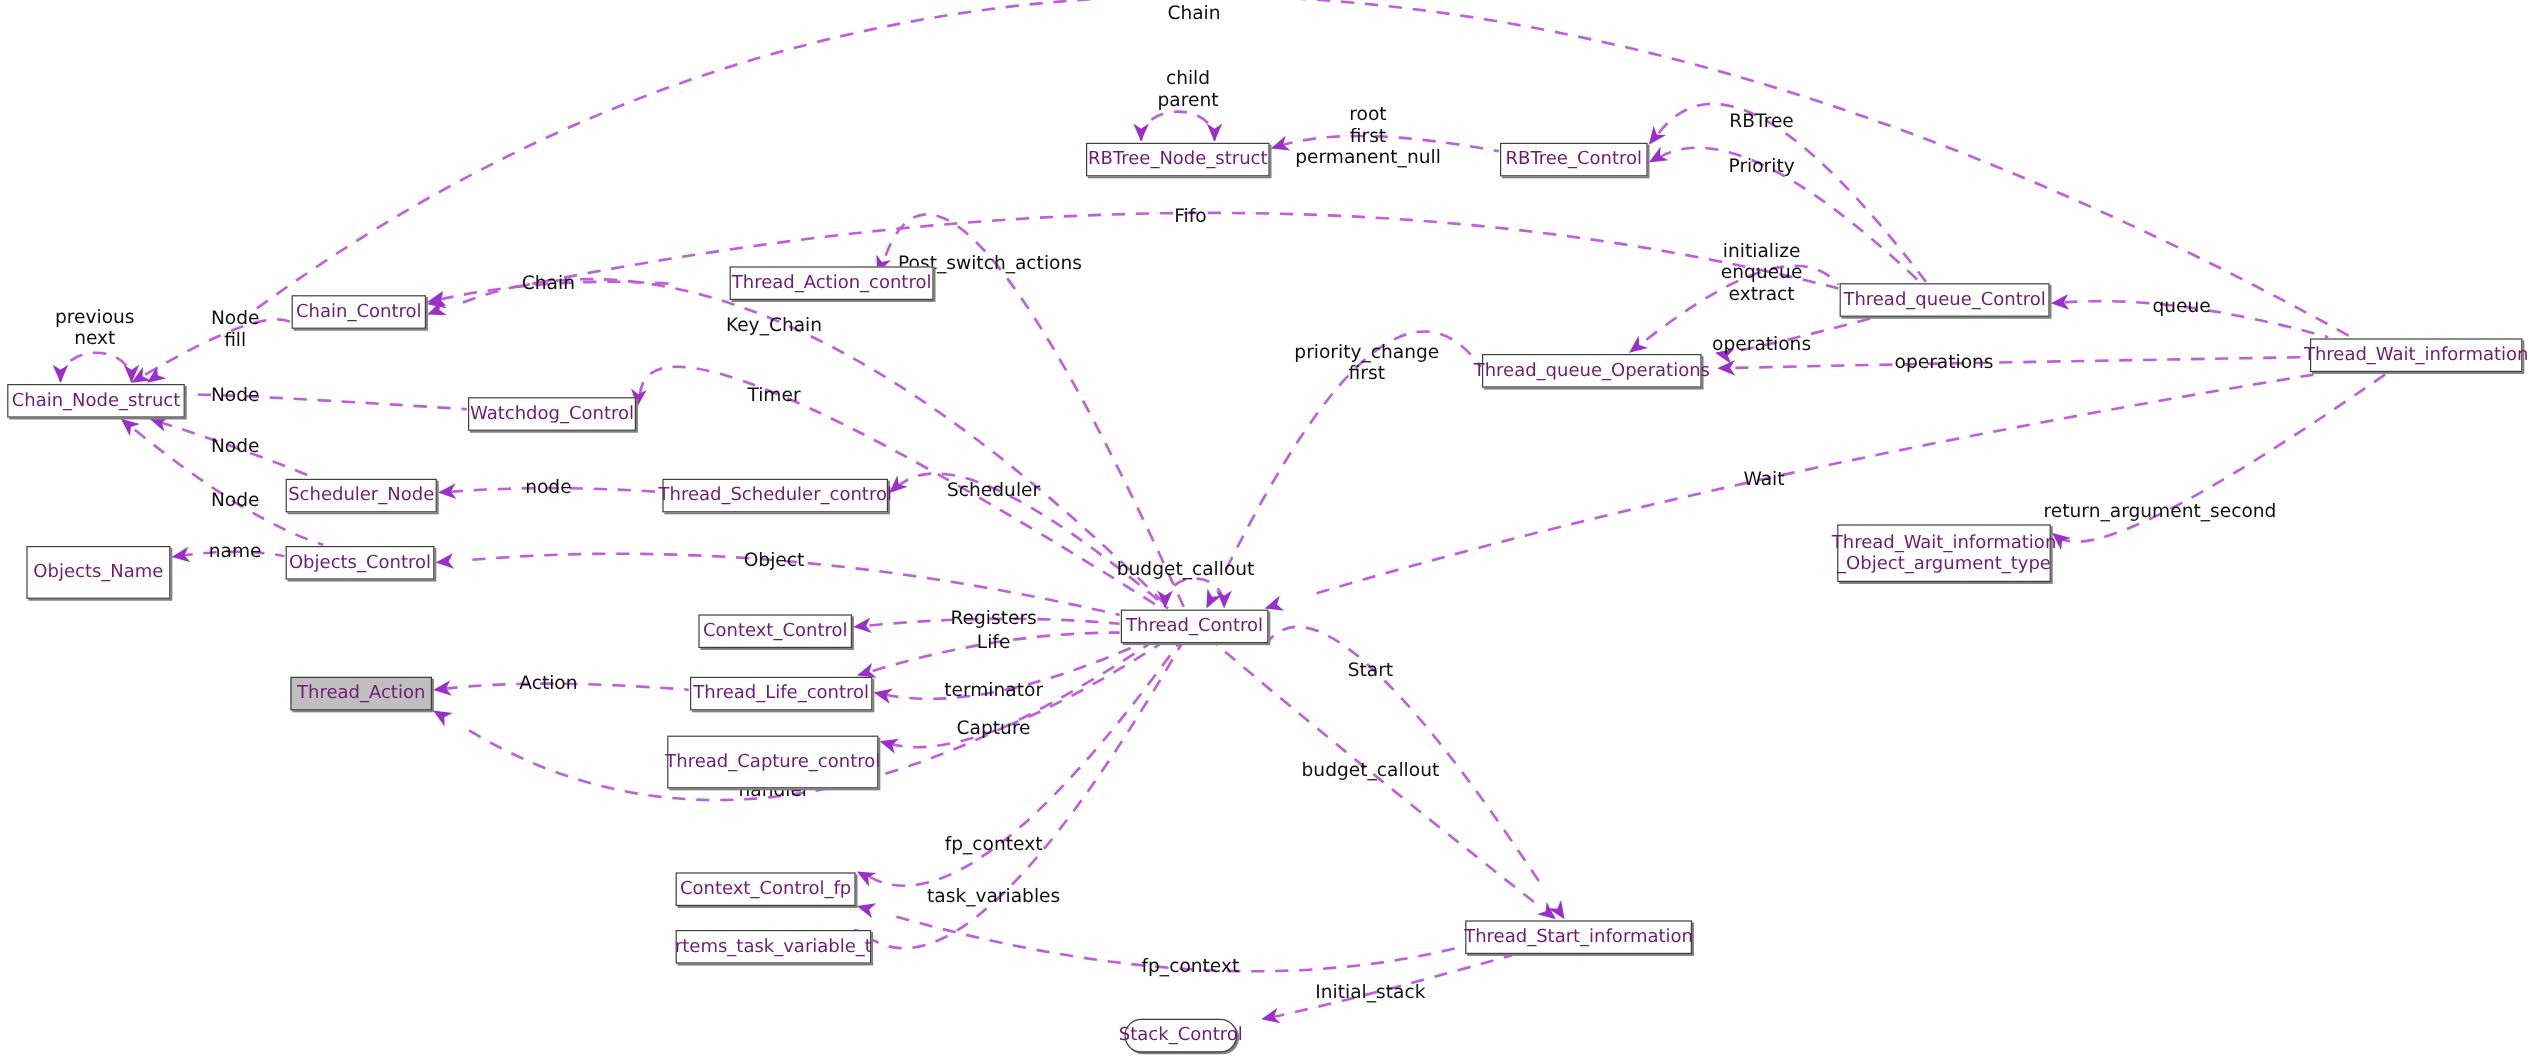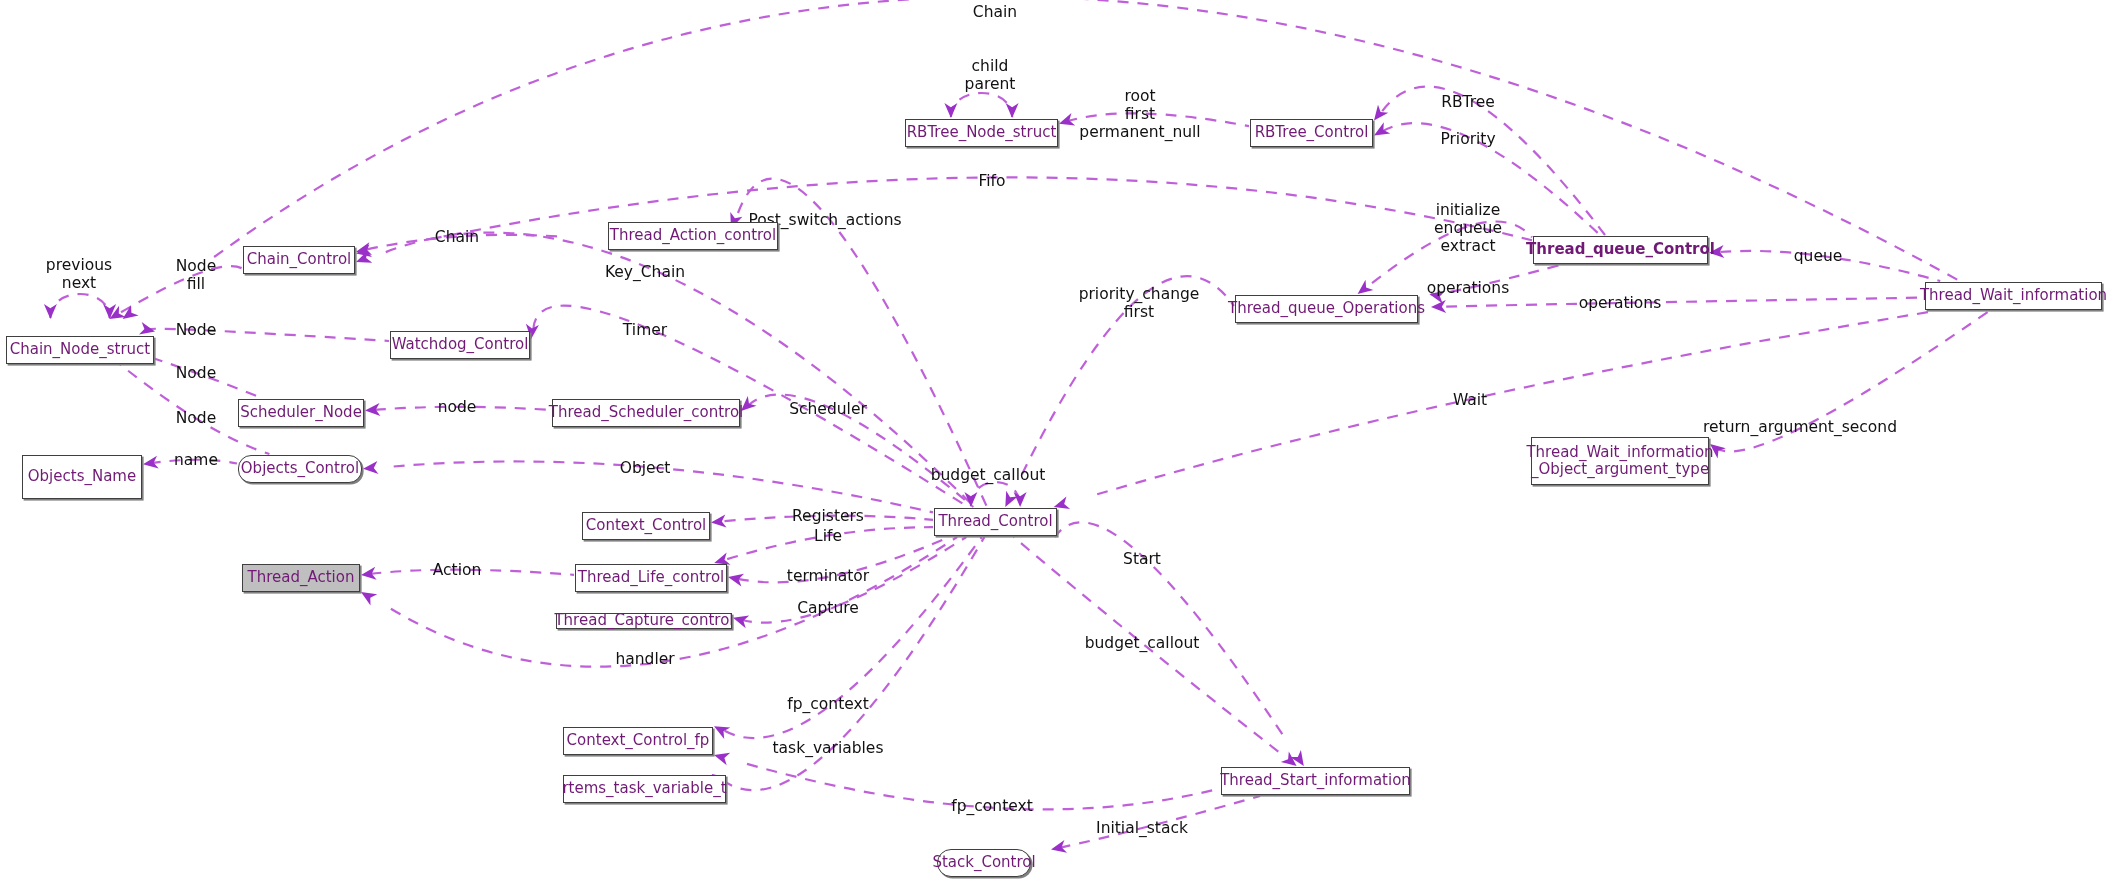--- a/index.html
+++ b/index.html
@@ -184,39 +184,39 @@
         <text class="edge-label" text-anchor="middle" x="1468" y="210"><tspan x="1468" dy="0">initialize</tspan><tspan x="1468" dy="18">enqueue</tspan><tspan x="1468" dy="18">extract</tspan></text>
         <text class="edge-label" text-anchor="middle" x="1468" y="288"><tspan x="1468" dy="0">operations</tspan></text>
         <text class="edge-label" text-anchor="middle" x="1620" y="303"><tspan x="1620" dy="0">operations</tspan></text>
         <text class="edge-label" text-anchor="middle" x="1818" y="256"><tspan x="1818" dy="0">queue</tspan></text>
         <text class="edge-label" text-anchor="middle" x="1470" y="400"><tspan x="1470" dy="0">Wait</tspan></text>
         <text class="edge-label" text-anchor="middle" x="1800" y="427"><tspan x="1800" dy="0">return_argument_second</tspan></text>
       </g>
   </svg>
 
   <div id="nodes-layer">
-      <div class="node-box" style="left: 6px; top: 320px; width: 148px; height: 28px; margin-top: 16px;">Chain_Node_struct</div>
+      <div class="node-box" style="left: 6px; top: 320px; width: 148px; height: 28px;">Chain_Node_struct</div>
       <div class="node-box" style="left: 22px; top: 455px; width: 120px; height: 44px;">Objects_Name</div>
       <div class="node-box" style="left: 243px; top: 246px; width: 112px; height: 28px;">Chain_Control</div>
       <div class="node-box" style="left: 390px; top: 331px; width: 140px; height: 28px;">Watchdog_Control</div>
       <div class="node-box" style="left: 238px; top: 399px; width: 126px; height: 28px;">Scheduler_Node</div>
-      <div class="node-box" style="left: 238px; top: 455px; width: 124px; height: 28px; border-radius: 13px;">Objects_Control</div>
+      <div class="node-box" style="left: 238px; top: 455px; width: 124px; height: 28px;">Objects_Control</div>
       <div class="node-box highlight" style="left: 242px; top: 564px; width: 118px; height: 28px;">Thread_Action</div>
       <div class="node-box" style="left: 560px; top: 222px; width: 170px; height: 28px; margin-left: 48px;">Thread_Action_control</div>
       <div class="node-box" style="left: 552px; top: 399px; width: 188px; height: 28px;">Thread_Scheduler_control</div>
       <div class="node-box" style="left: 582px; top: 512px; width: 128px; height: 28px;">Context_Control</div>
       <div class="node-box" style="left: 575px; top: 564px; width: 152px; height: 28px;">Thread_Life_control</div>
-      <div class="node-box" style="left: 556px; top: 613px; width: 176px; height: 16px;">Thread_Capture_control</div>
+      <div class="node-box" style="left: 556px; top: 613px; width: 176px; height: 44px;">Thread_Capture_control</div>
       <div class="node-box" style="left: 563px; top: 727px; width: 150px; height: 28px;">Context_Control_fp</div>
       <div class="node-box" style="left: 563px; top: 775px; width: 163px; height: 28px; text-align: center;">rtems_task_variable_t</div>
       <div class="node-box" style="left: 905px; top: 119px; width: 153px; height: 28px;">RBTree_Node_struct</div>
       <div class="node-box" style="left: 1250px; top: 119px; width: 123px; height: 28px;">RBTree_Control</div>
       <div class="node-box" style="left: 934px; top: 508px; width: 123px; height: 28px;">Thread_Control</div>
       <div class="node-box" style="left: 937px; top: 849px; width: 94px; height: 28px; border-radius: 14px;">Stack_Control</div>
       <div class="node-box" style="left: 1221px; top: 767px; width: 189px; height: 28px;">Thread_Start_information</div>
       <div class="node-box" style="left: 1235px; top: 295px; width: 183px; height: 28px;">Thread_queue_Operations</div>
-      <div class="node-box" style="left: 1533px; top: 236px; width: 175px; height: 28px; font-weight: bold;">Thread_queue_Control</div>
+      <div class="node-box" style="left: 1533px; top: 236px; width: 175px; height: 28px;">Thread_queue_Control</div>
       <div class="node-box" style="left: 1531px; top: 437px; width: 178px; height: 48px;">Thread_Wait_information
 _Object_argument_type</div>
       <div class="node-box" style="left: 1925px; top: 282px; width: 177px; height: 28px;">Thread_Wait_information</div>
     </div>
 
 </div>
 
 </body></html>

